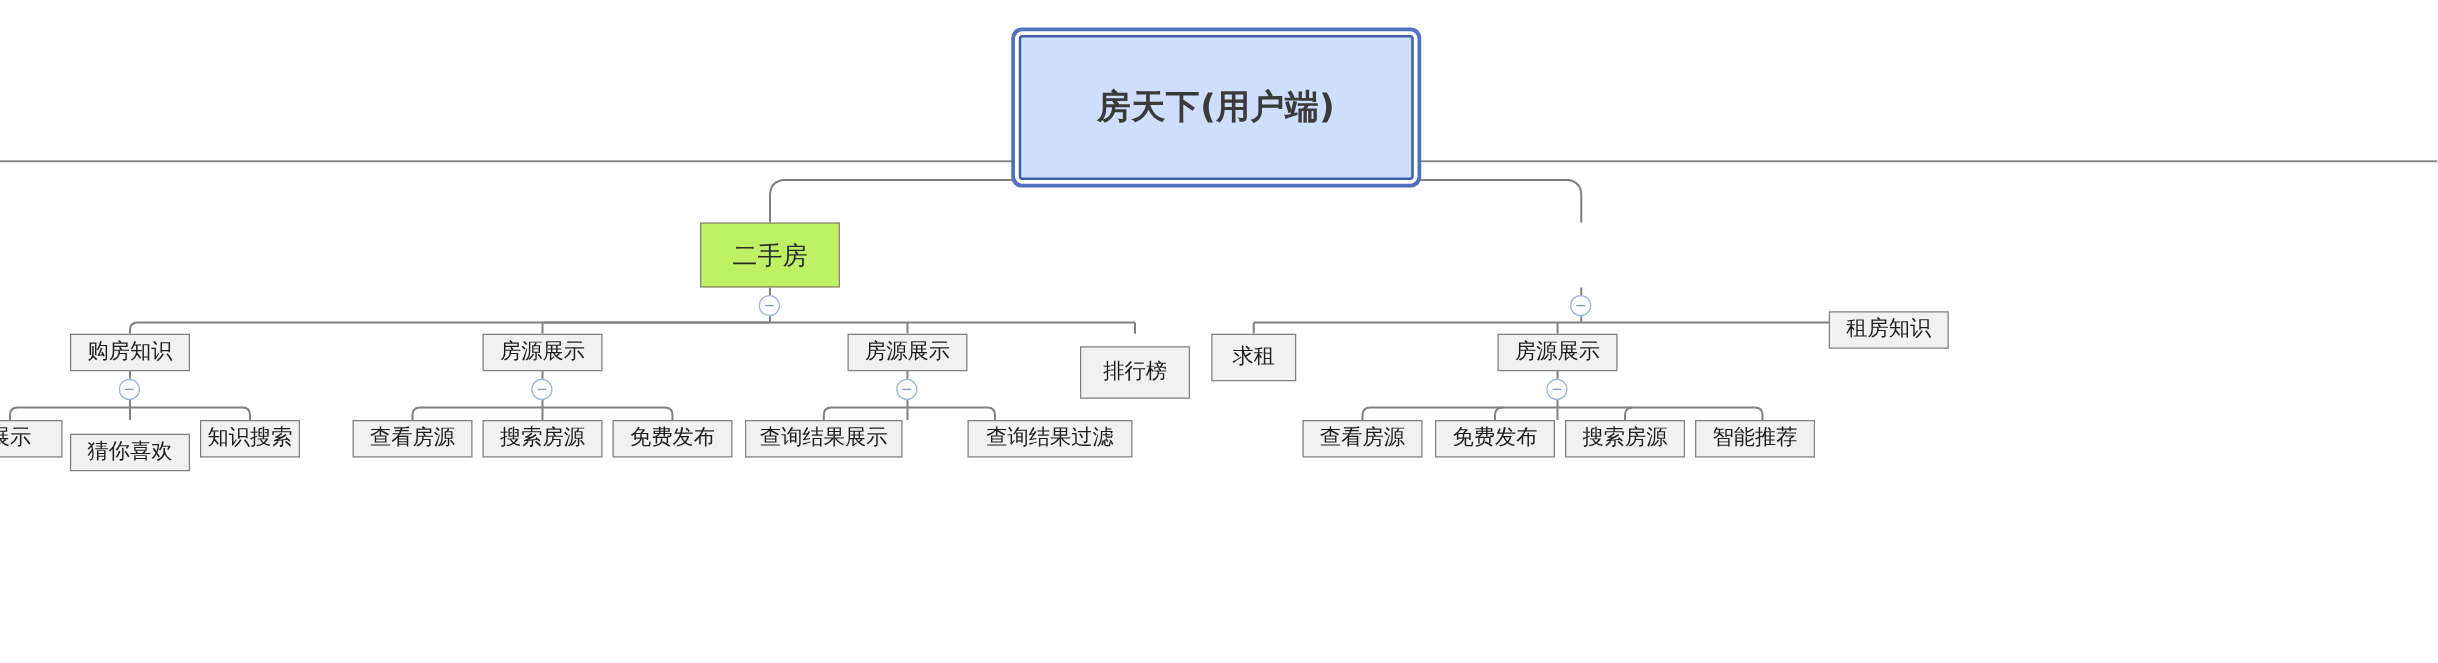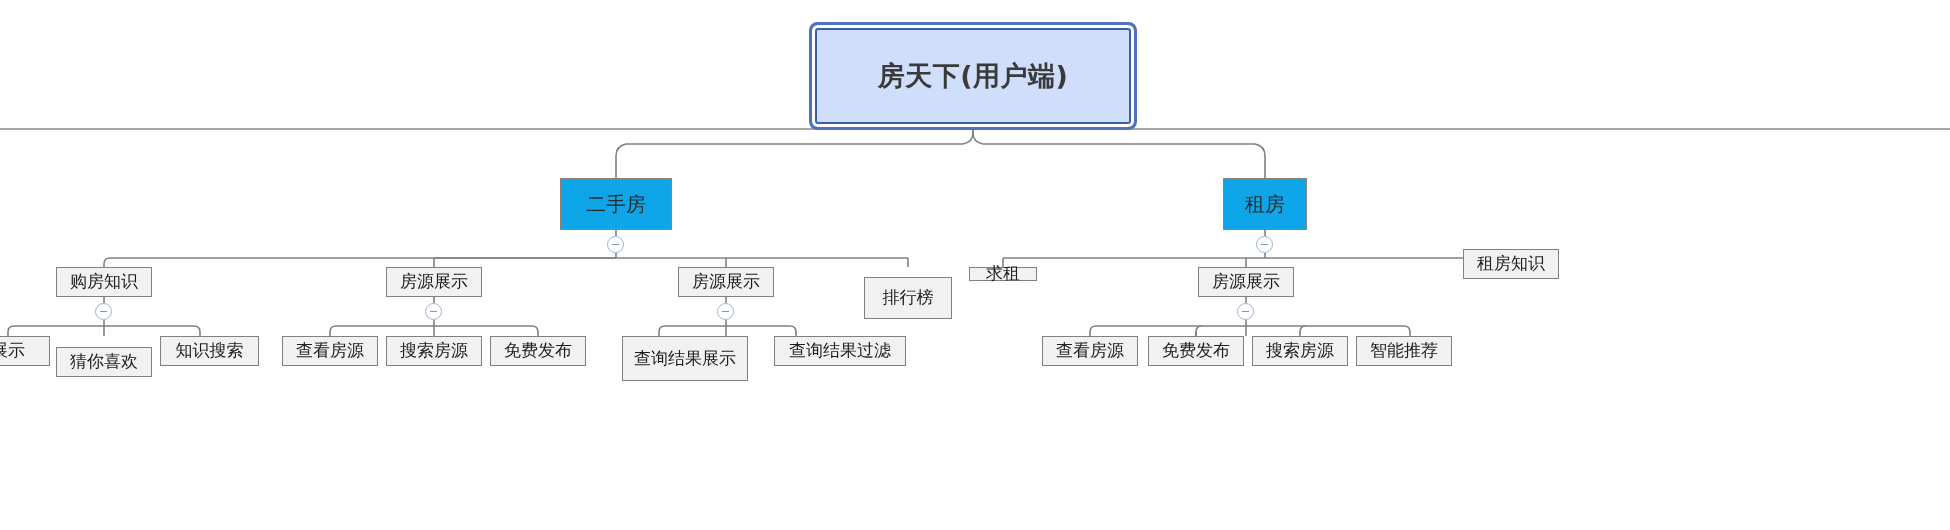--- a/index.html
+++ b/index.html
@@ -46,21 +46,21 @@
     border: 2px solid #3d5fa8;
     border-radius: 3px;
     box-shadow: 0 0 0 3px #ffffff, 0 0 0 6px #4f72bd;
     font-size: 27px;
     font-weight: bold;
     color: #3a3a3a;
     letter-spacing: .5px;
   }
   
   .node.cat {
-    background: #0ea5e9;
+    background: #bef264;
     border: 1.5px solid #8d8178;
     font-size: 20px;
     color: #2b2b2b;
   }
   
   .node.plain {
     background: #f1f1f1;
     border: 1.5px solid #808080;
     font-size: 17px;
     color: #1c1c1c;
@@ -139,34 +139,31 @@
       <line x1="1246" y1="320" x2="1246" y2="326"></line>
       <path d="M 1090 336 L 1090 332 Q 1090 326 1096 326 L 1404 326 Q 1410 326 1410 332 L 1410 336"></path>
       <line x1="1196" y1="336" x2="1196" y2="332"></line>
       <path d="M 1196 336 L 1196 332 Q 1196 326 1202 326"></path>
       <path d="M 1300 336 L 1300 332 Q 1300 326 1306 326"></path>
       <line x1="1246" y1="326" x2="1246" y2="336"></line>
 
     </g>
   </svg>
 
-  <div class="node root" style="left:815px; top:28px; width:316px; height:96px;">
+  <div class="node root" style="left:815px; top:28px; width:316px; height:116px;">
     <span>房天下(用户端)</span>
   </div>
 
   <div class="node cat" style="left:560px; top:178px; width:112px; height:52px;">
     <span>二手房</span>
   </div>
   <div class="toggle" style="left:607px; top:236px;">
       <span class="bar"></span>
     </div>
 
-  <div class="node cat" style="left:1223px; top:178px; width:84px; height:52px;">
-    <span>租房</span>
-  </div>
   <div class="toggle" style="left:1256px; top:236px;">
       <span class="bar"></span>
     </div>
 
   <div class="node plain" style="left:56px; top:267px; width:96px; height:30px;">
     <span>购房知识</span>
   </div>
   <div class="toggle" style="left:95px; top:303px;">
       <span class="bar"></span>
     </div>
@@ -182,56 +179,56 @@
     <span>房源展示</span>
   </div>
   <div class="toggle" style="left:717px; top:303px;">
       <span class="bar"></span>
     </div>
 
   <div class="node plain" style="left:864px; top:277px; width:88px; height:42px;">
     <span>排行榜</span>
   </div>
 
-  <div class="node plain" style="left:969px; top:267px; width:68px; height:14px;">
+  <div class="node plain" style="left:969px; top:267px; width:68px; height:38px;">
     <span>求租</span>
   </div>
 
   <div class="node plain" style="left:1198px; top:267px; width:96px; height:30px;">
     <span>房源展示</span>
   </div>
   <div class="toggle" style="left:1237px; top:303px;">
       <span class="bar"></span>
     </div>
 
   <div class="node plain" style="left:1463px; top:249px; width:96px; height:30px;">
     <span>租房知识</span>
   </div>
 
   <div class="node plain" style="left:-34px; top:336px; width:84px; height:30px;">
     <span>展示</span>
   </div>
   <div class="node plain" style="left:56px; top:347px; width:96px; height:30px;">
     <span>猜你喜欢</span>
   </div>
-  <div class="node plain" style="left:160px; top:336px; width:99px; height:30px;">
+  <div class="node plain" style="left:160px; top:336px; width:80px; height:30px;">
     <span>知识搜索</span>
   </div>
 
   <div class="node plain" style="left:282px; top:336px; width:96px; height:30px;">
     <span>查看房源</span>
   </div>
   <div class="node plain" style="left:386px; top:336px; width:96px; height:30px;">
     <span>搜索房源</span>
   </div>
   <div class="node plain" style="left:490px; top:336px; width:96px; height:30px;">
     <span>免费发布</span>
   </div>
 
-  <div class="node plain" style="left:622px; top:336px; width:126px; height:45px;">
+  <div class="node plain" style="left:596px; top:336px; width:126px; height:30px;">
     <span>查询结果展示</span>
   </div>
   <div class="node plain" style="left:730px; top:336px; width:132px; height:30px;margin-left:44px;">
     <span>查询结果过滤</span>
   </div>
 
   <div class="node plain" style="left:1042px; top:336px; width:96px; height:30px;">
     <span>查看房源</span>
   </div>
   <div class="node plain" style="left:1148px; top:336px; width:96px; height:30px;">

